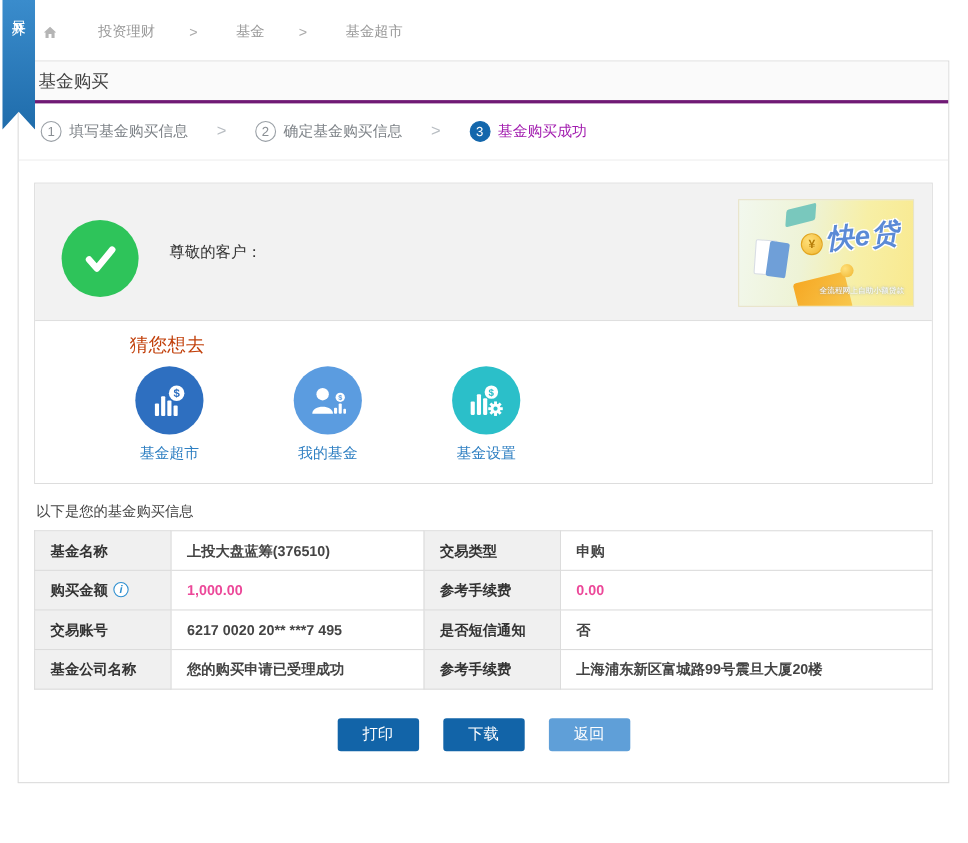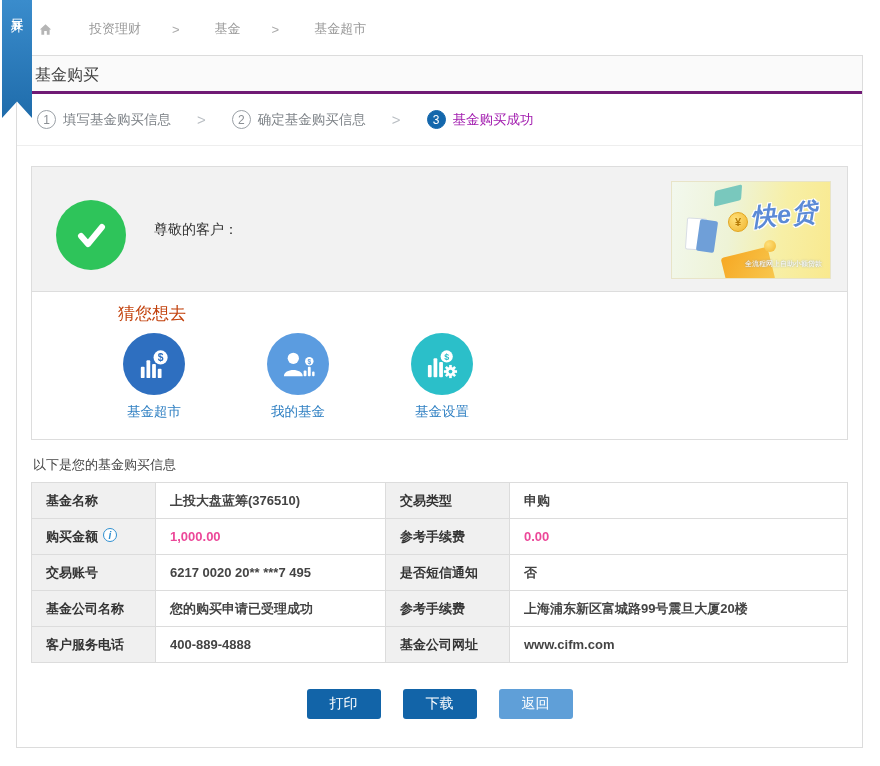--- a/index.html
+++ b/index.html
@@ -240,26 +240,20 @@
           <td>6217 0020 20** ***7 495</td>
           <th>是否短信通知</th>
           <td>否</td>
         </tr>
         <tr>
           <th>基金公司名称</th>
           <td>您的购买申请已受理成功</td>
           <th>参考手续费</th>
           <td>上海浦东新区富城路99号震旦大厦20楼</td>
         </tr>
-        <tr>
-          <th>客户服务电话</th>
-          <td>400-889-4888</td>
-          <th>基金公司网址</th>
-          <td>www.cifm.com</td>
-        </tr>
       </tbody>
   </table>
 
   <div class="btn-row">
     <button class="btn btn-dark">打印</button>
     <button class="btn btn-dark">下载</button>
     <button class="btn btn-light">返回</button>
   </div>
 
 </div>

